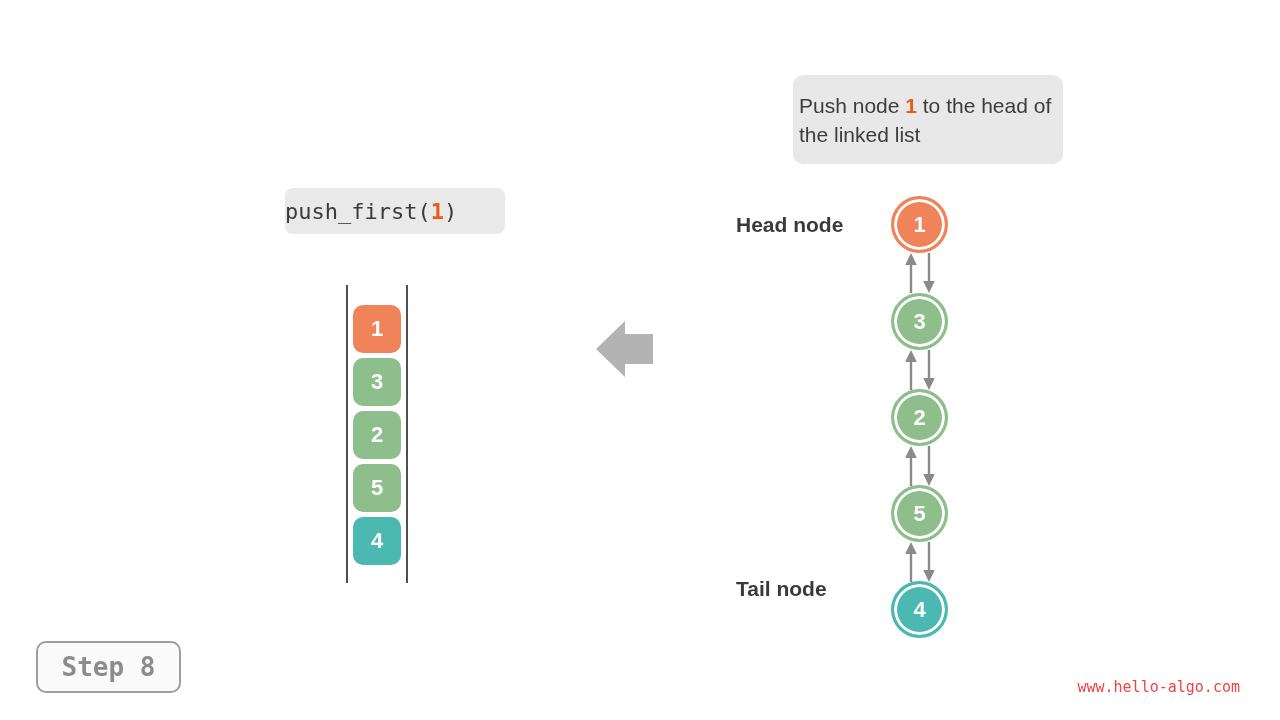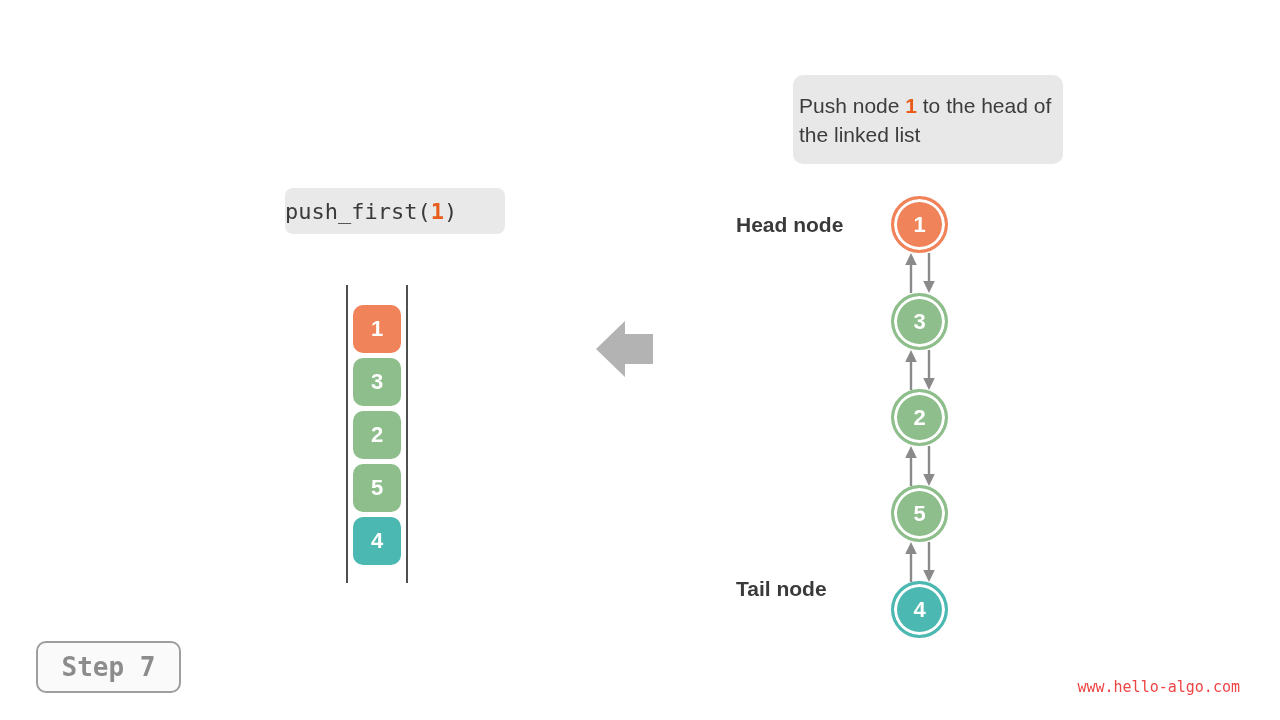--- a/index.html
+++ b/index.html
@@ -118,18 +118,18 @@
     <polygon points="29,40 23.2,28 34.8,28" fill="#8a8a8a"></polygon>
   </svg>
   <svg class="pair-arrows" style="top:542px;" viewBox="0 0 40 40">
     <line x1="11" y1="40" x2="11" y2="11" stroke="#8a8a8a" stroke-width="2.4"></line>
     <polygon points="11,0 5.2,12 16.8,12" fill="#8a8a8a"></polygon>
     <line x1="29" y1="0" x2="29" y2="29" stroke="#8a8a8a" stroke-width="2.4"></line>
     <polygon points="29,40 23.2,28 34.8,28" fill="#8a8a8a"></polygon>
   </svg>
 
   <div class="step-box">
-    <div class="step-text">Step 7</div>
+    <div class="step-text">Step 8</div>
   </div>
 
   <div class="watermark">www.hello-algo.com</div>
 
 </div>
 
 </body></html>

